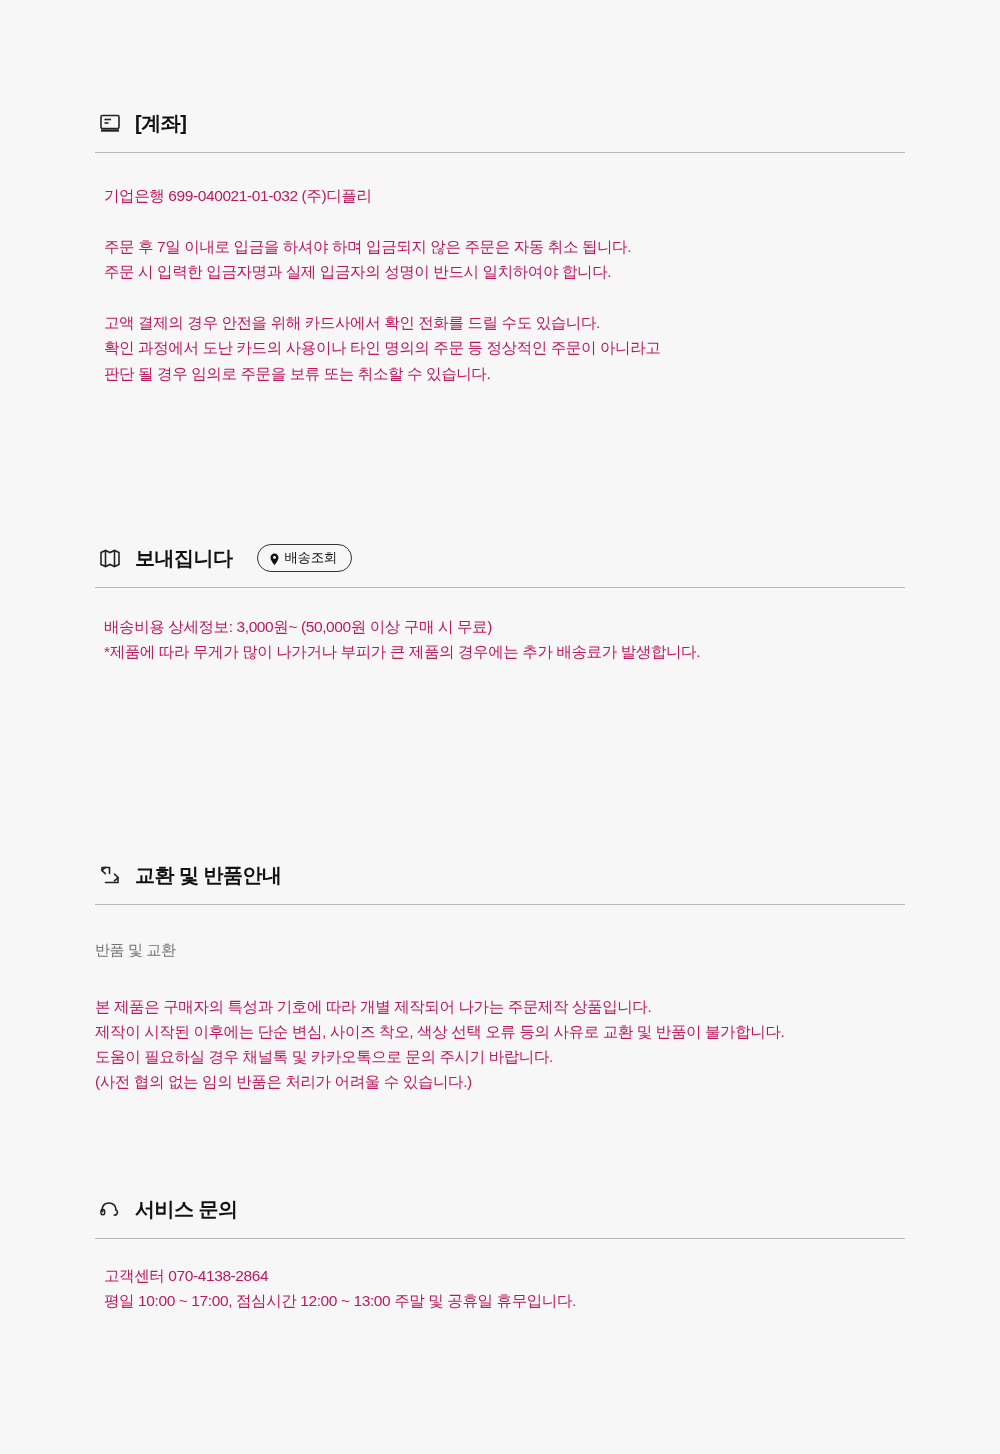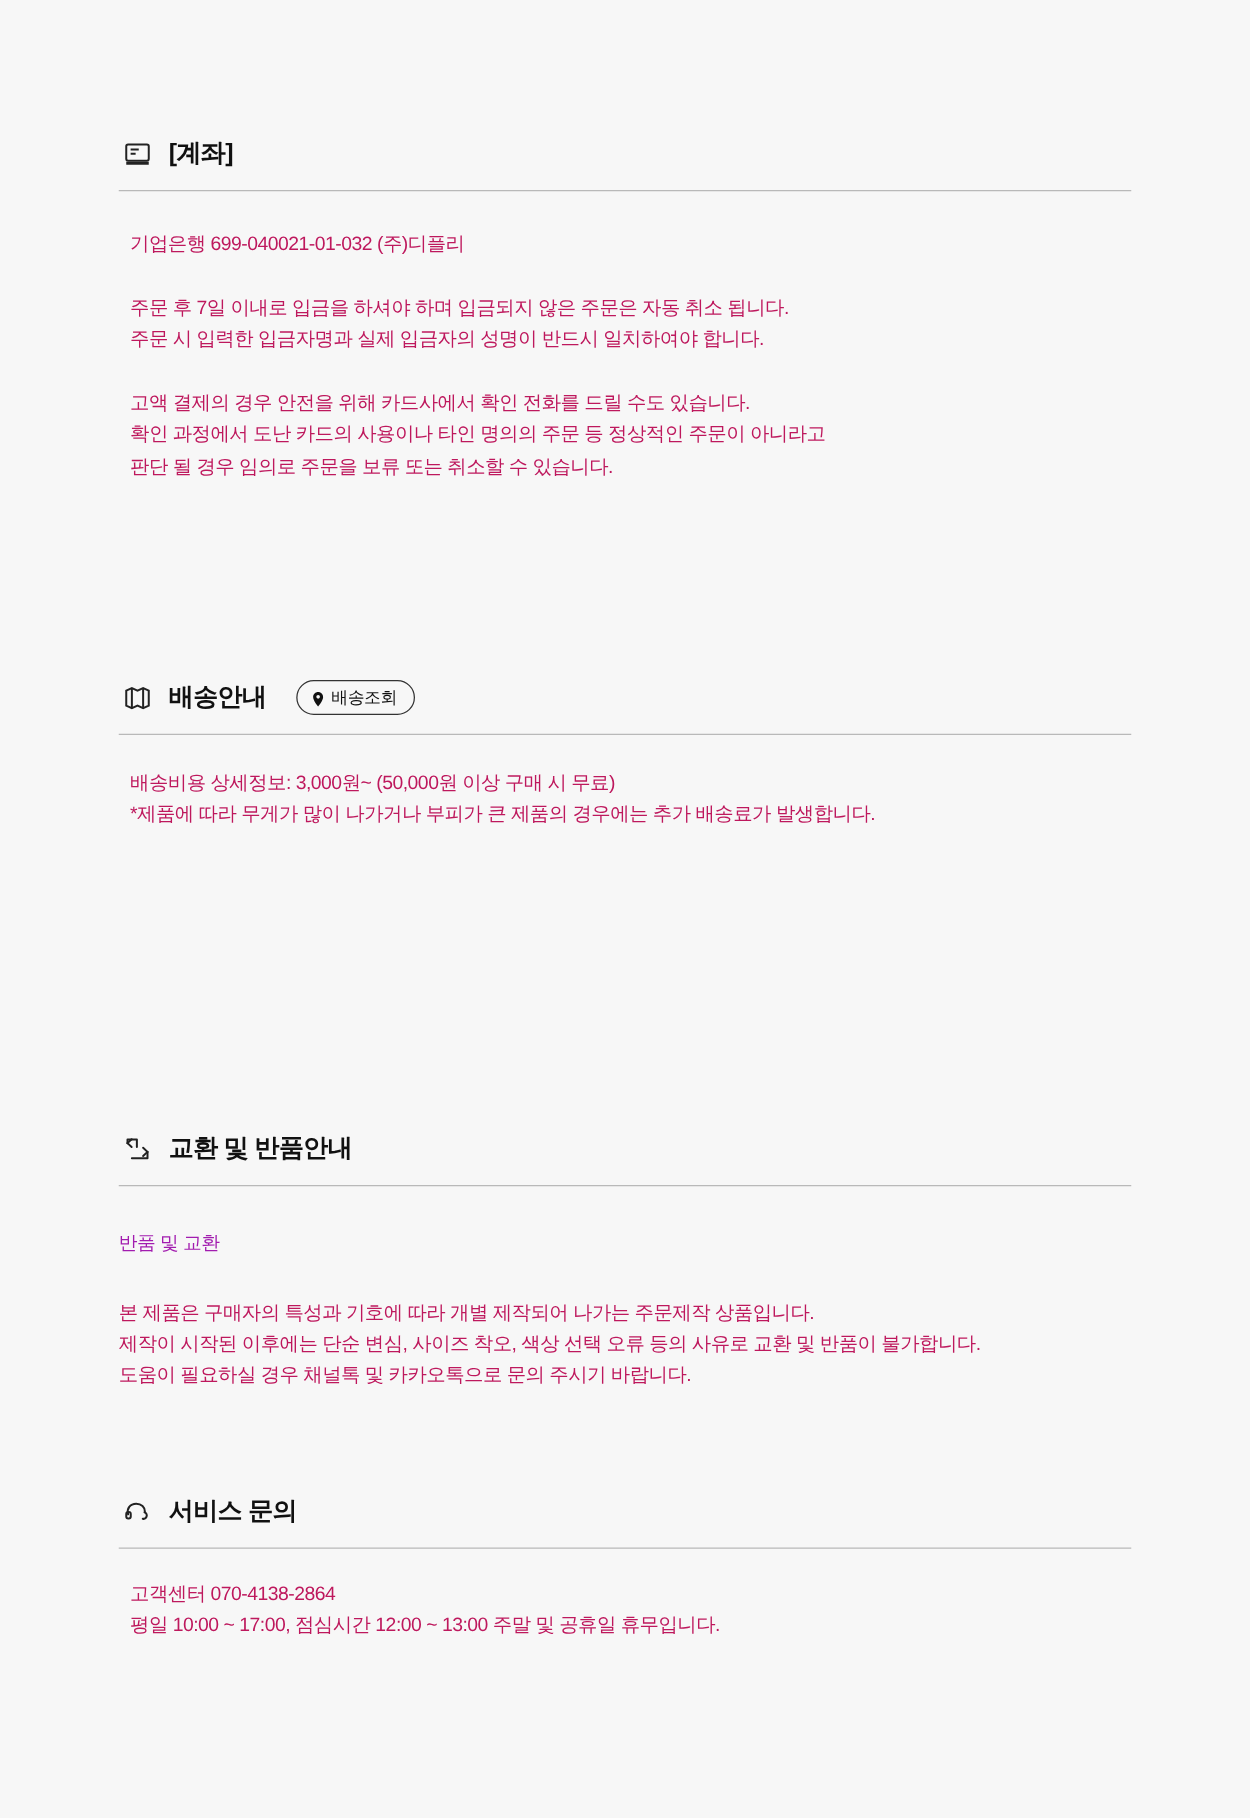--- a/index.html
+++ b/index.html
@@ -96,32 +96,32 @@
   .pill-btn .pin {
     display: inline-block;
     width: 11px;
     height: 11px;
     position: relative;
   }
 
   
   #sec-account   { top: 70px; }
   #sec-delivery  { top: 505px; }
-  #sec-return    { top: 866px; }
+  #sec-return    { top: 822px; }
   #sec-service   { top: 1156px; }
 
   .acct-first {
     padding-top: 30px;
   }
   .sec-body-top {
     padding-top: 26px;
   }
   .ret-sub {
     font-size: 15px;
-    color: #a21caf;
+    color: #737373;
     padding-left: 0px;
     padding-top: 36px;
     letter-spacing: -0.4px;
   }
   .ret-main {
     padding-left: 0px;
     padding-top: 34px;
   }
   .svc-body {
     padding-top: 24px;
@@ -159,21 +159,21 @@
 
   <div class="section" id="sec-delivery">
     <div class="sec-head">
       <span class="icon">
         <svg width="28" height="28" viewBox="0 0 28 28" fill="none" stroke="#222" stroke-width="1.6">
           <path d="M5 8.5 L9.5 6.5 L14 8.5 L18.5 6.5 L23 8.5 L23 20.5 L18.5 22.5 L14 20.5 L9.5 22.5 L5 20.5 Z"></path>
           <line x1="9.5" y1="6.5" x2="9.5" y2="22.5"></line>
           <line x1="18.5" y1="6.5" x2="18.5" y2="22.5"></line>
         </svg>
       </span>
-      <span class="sec-title">배송안내</span>
+      <span class="sec-title">보내집니다</span>
       <span class="pill-btn">
         <span class="pin">
           <svg width="11" height="13" viewBox="0 0 11 13" fill="#111">
             <path d="M5.5 0.6C3.3 0.6 1.5 2.35 1.5 4.5c0 3 4 7.6 4 7.6s4-4.6 4-7.6c0-2.15-1.8-3.9-4-3.9z"></path>
             <circle cx="5.5" cy="4.45" r="1.45" fill="#f7f7f7"></circle>
           </svg>
         </span>
         <span>배송조회</span>
       </span>
     </div>
@@ -198,20 +198,21 @@
         </svg>
       </span>
       <span class="sec-title">교환 및 반품안내</span>
     </div>
     <div class="rule"></div>
     <div class="ret-sub">반품 및 교환</div>
     <div class="body-text ret-main">
       <p>본 제품은 구매자의 특성과 기호에 따라 개별 제작되어 나가는 주문제작 상품입니다.</p>
       <p>제작이 시작된 이후에는 단순 변심, 사이즈 착오, 색상 선택 오류 등의 사유로 교환 및 반품이 불가합니다.</p>
       <p>도움이 필요하실 경우 채널톡 및 카카오톡으로 문의 주시기 바랍니다.</p>
+      <p>(사전 협의 없는 임의 반품은 처리가 어려울 수 있습니다.)</p>
     </div>
   </div>
 
   <div class="section" id="sec-service">
     <div class="sec-head">
       <span class="icon">
         <svg width="28" height="28" viewBox="0 0 28 28" fill="none" stroke="#222" stroke-width="1.6" stroke-linecap="round">
           <path d="M6.5 16.5 C5.2 12 8 8 13 8 c4.2 0 6.9 2.8 6.9 6.2"></path>
           <rect x="5" y="14.6" width="3.6" height="5.2" rx="1.6"></rect>
           <path d="M19.6 14.8 c1.6 0.6 2.2 2.2 1.6 3.6 -0.5 1.2 -1.8 1.9 -3 1.6"></path>

